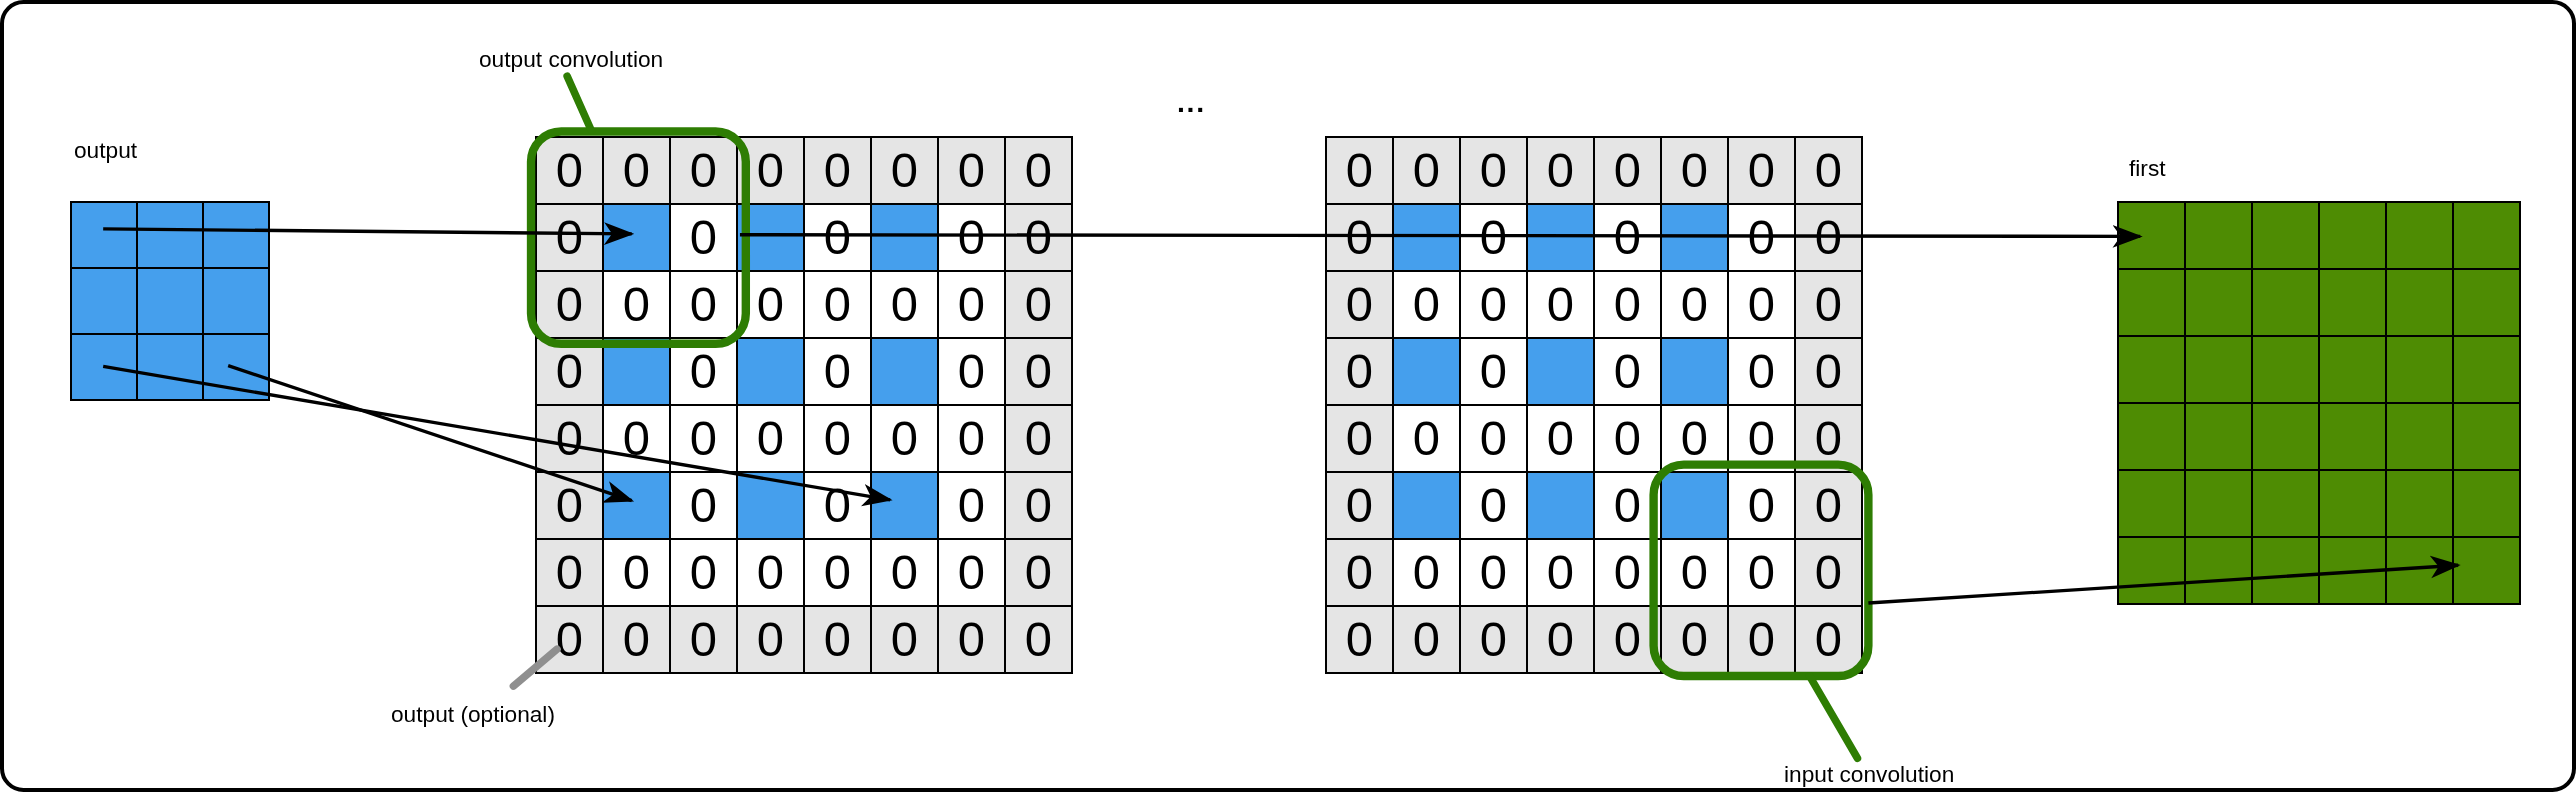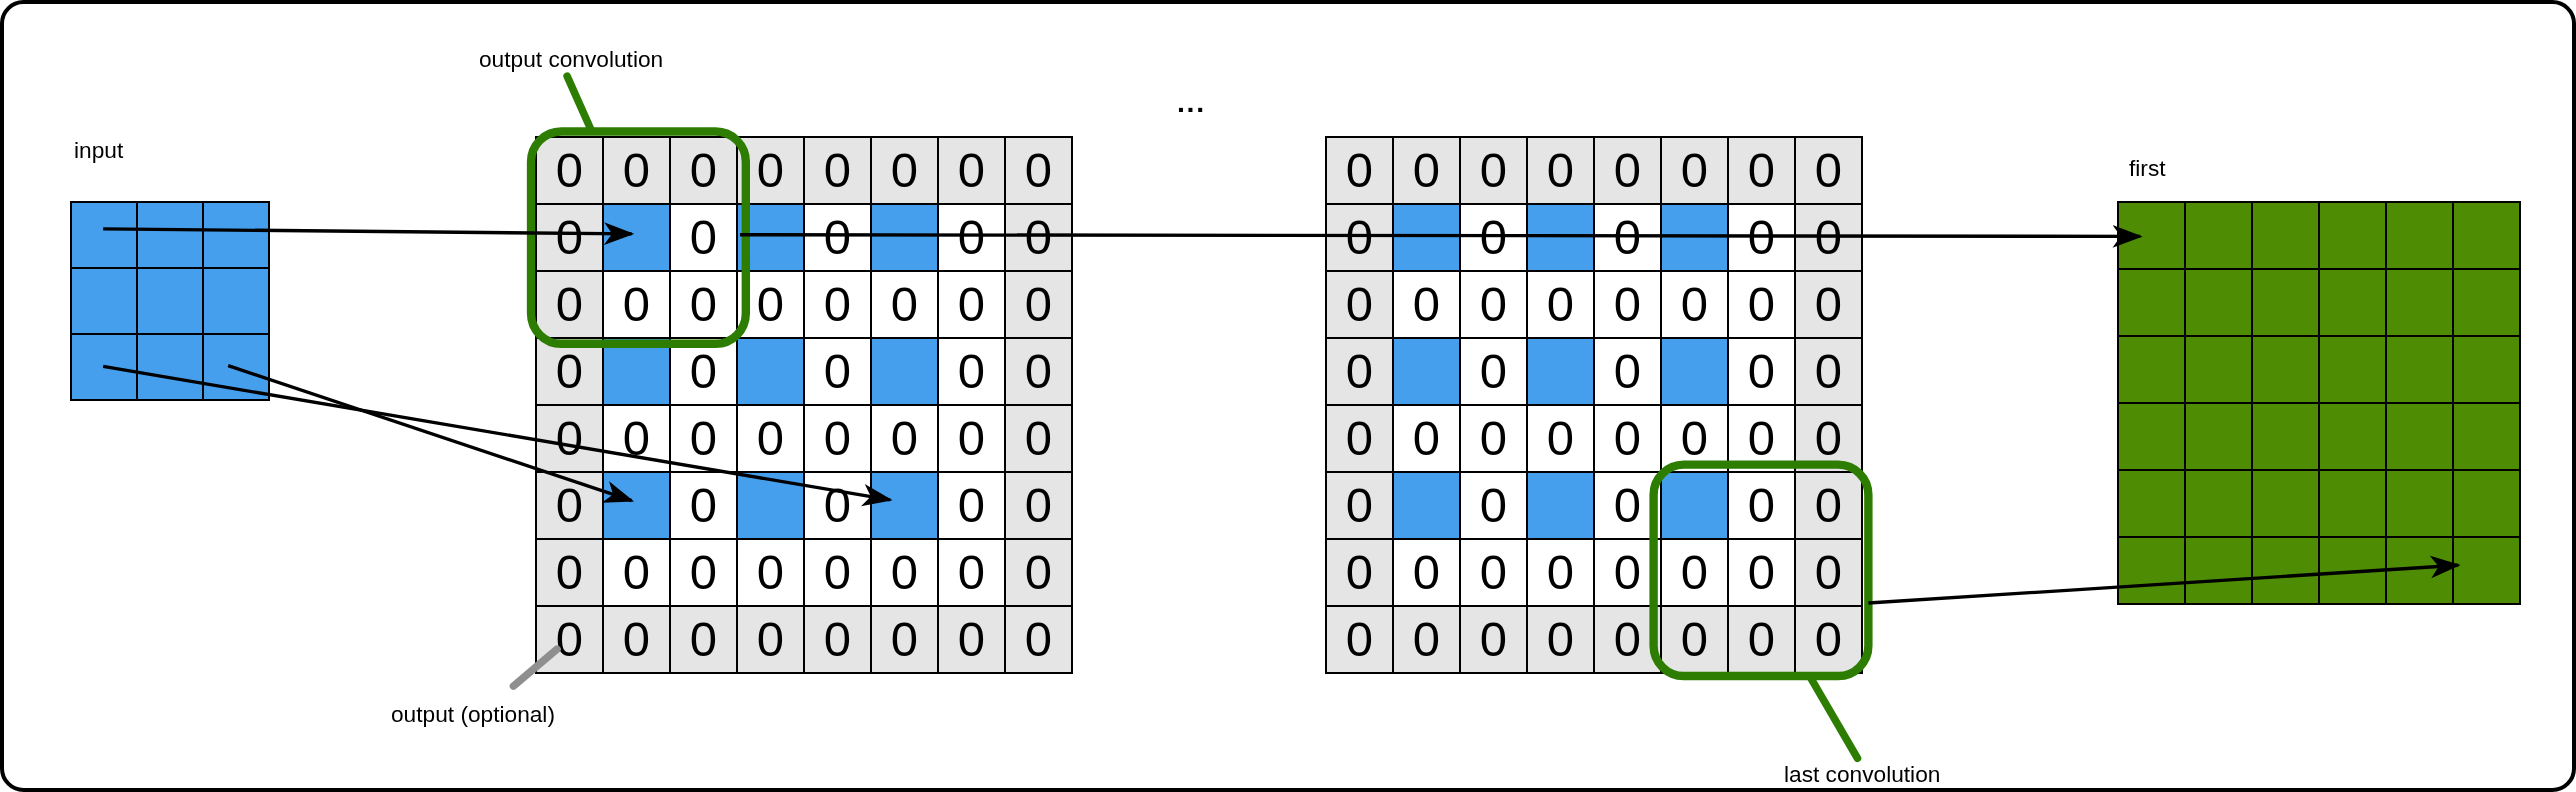--- a/index.html
+++ b/index.html
@@ -20,26 +20,26 @@
   .cell.green{background:#4e8c03;}
   .lbl{position:absolute;font-size:22.7px;color:#000;white-space:nowrap;}
   .lbl.ellipsis{font-size:28.5px;font-weight:bold;letter-spacing:1.7px;}
   #overlay{position:absolute;left:0;top:0;width:2576px;height:792px;pointer-events:none;}
 </style>
 </head>
 <body>
 
 <div id="canvas">
 
-  <div class="lbl" style="left:70px;top:133px;">input</div>
+  <div class="lbl" style="left:70px;top:133px;">output</div>
   <div class="lbl" style="left:475px;top:42px;">output convolution</div>
   <div class="lbl ellipsis" style="left:1173px;top:82px;">...</div>
   <div class="lbl" style="left:2125px;top:151px;">first</div>
   <div class="lbl" style="left:387px;top:697px;">output (optional)</div>
-  <div class="lbl" style="left:1780px;top:757px;">last convolution</div>
+  <div class="lbl" style="left:1780px;top:757px;">input convolution</div>
 
   <div class="grid" style="left: 66px; top: 197px; grid-template-columns: repeat(3, 66px);">
       <div class="cell blue" style="height: 66px; width: 66px;"></div>
       <div class="cell blue" style="height: 66px; width: 66px;"></div>
       <div class="cell blue" style="height: 66px; width: 66px;"></div>
       <div class="cell blue" style="height: 66px; width: 66px;"></div>
       <div class="cell blue" style="height: 66px; width: 66px;"></div>
       <div class="cell blue" style="height: 66px; width: 66px;"></div>
       <div class="cell blue" style="height: 66px; width: 66px;"></div>
       <div class="cell blue" style="height: 66px; width: 66px;"></div>

